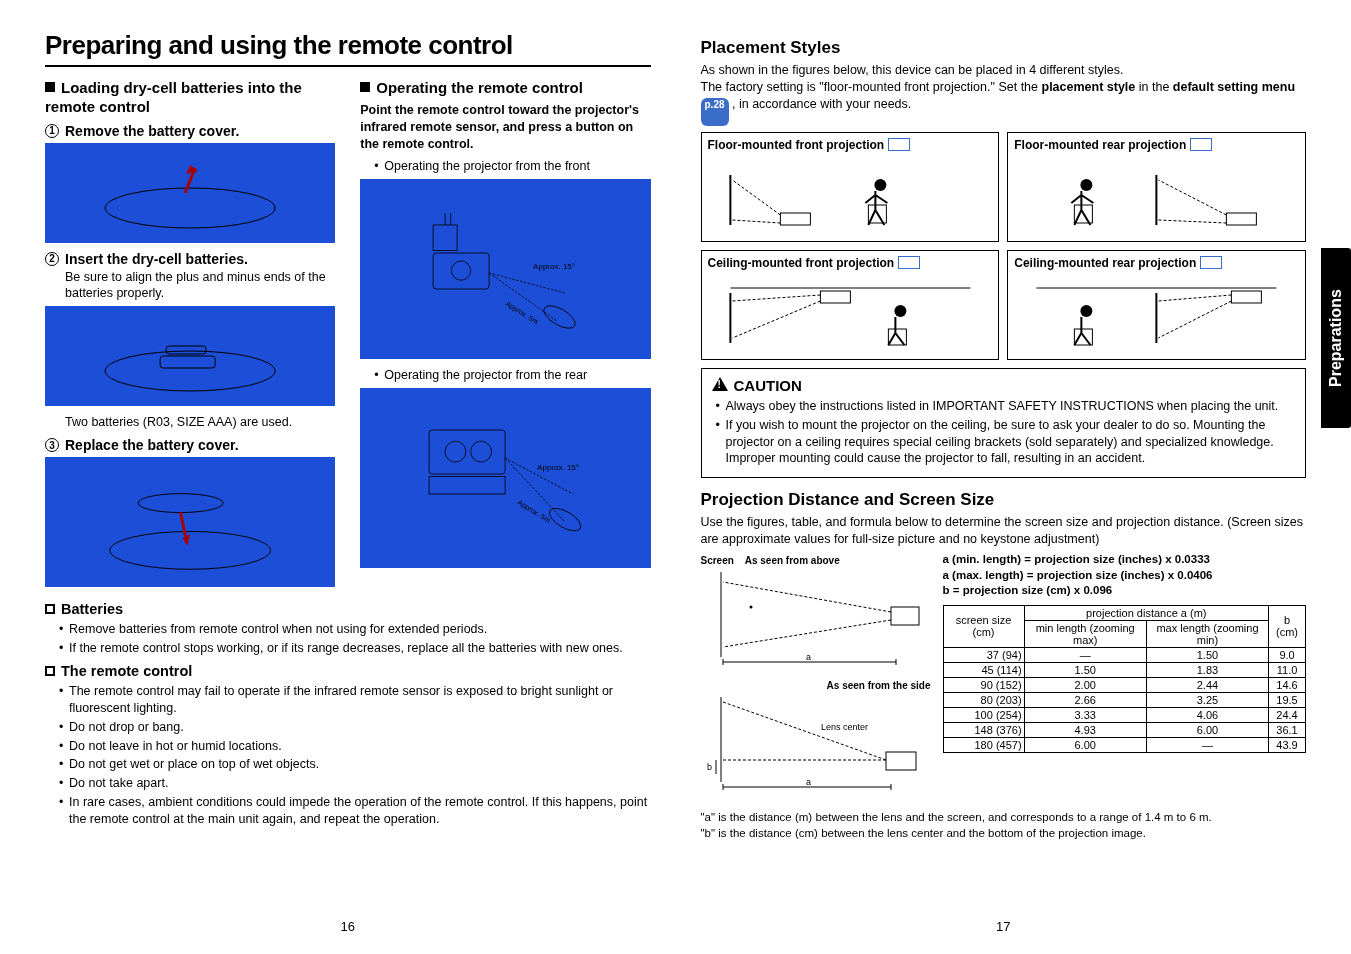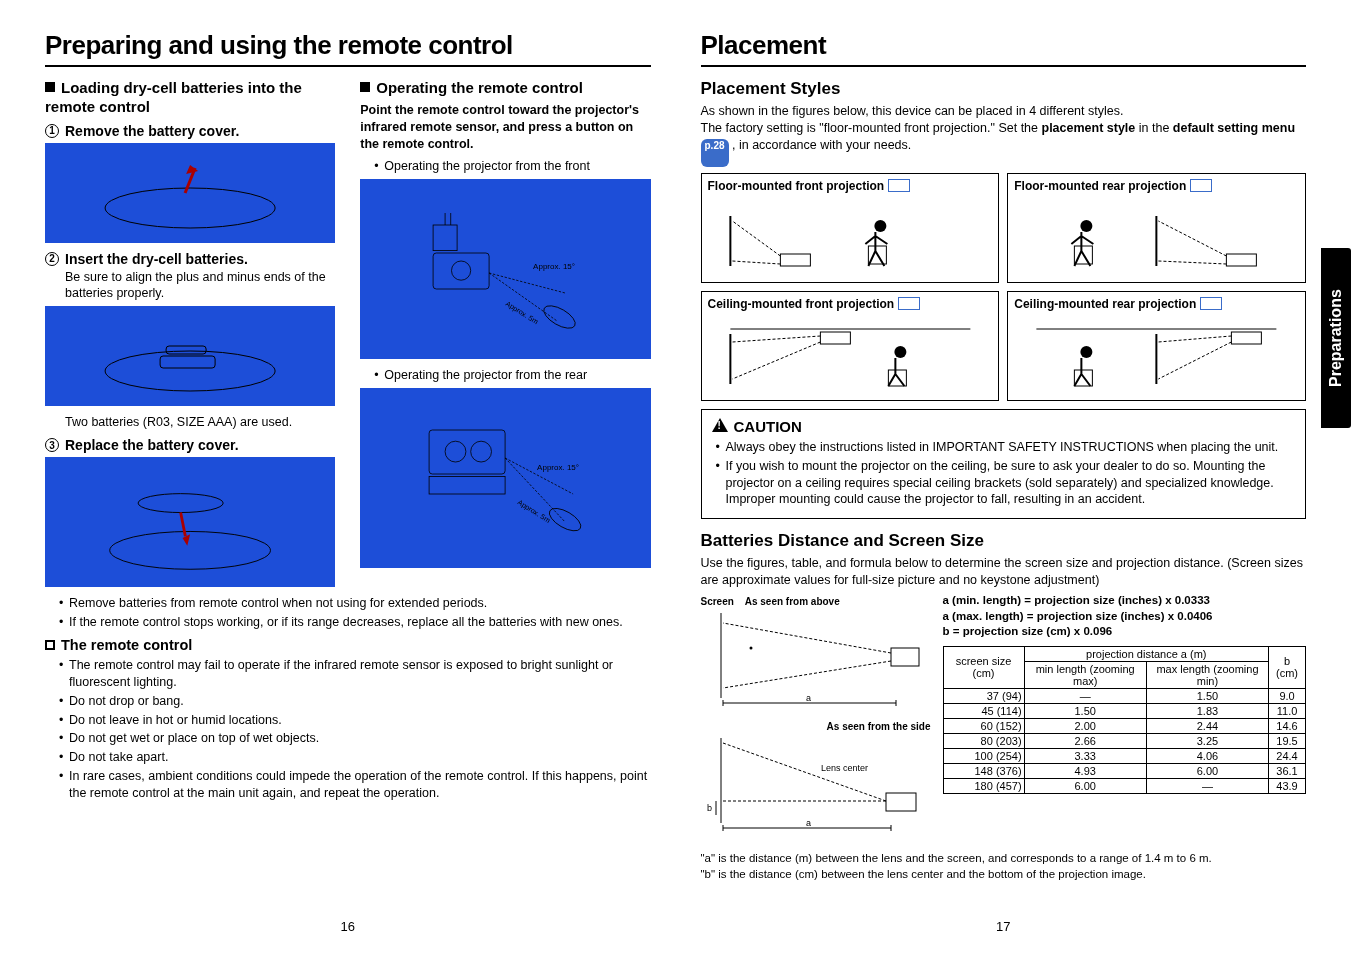--- a/index.html
+++ b/index.html
@@ -151,41 +151,41 @@
             <path d="M110 65 L185 145" stroke="#000" stroke-dasharray="3 2"></path>
             <path d="M110 65 L195 110" stroke="#000" stroke-dasharray="3 2"></path>
             <ellipse cx="185" cy="142" rx="22" ry="10" fill="none" stroke="#000" transform="rotate(30 185 142)"></ellipse>
             <text x="150" y="80" font-size="10">Approx. 15°</text>
             <text x="125" y="122" font-size="9" transform="rotate(32 125 122)">Approx. 5m</text>
           </svg>
         </div>
       </div>
     </div>
 
+    <div class="subhead-sm"><span class="sq-outline"></span><span>Batteries</span></div>
     <ul class="bullets">
       <li>Remove batteries from remote control when not using for extended periods.</li>
       <li>If the remote control stops working, or if its range decreases, replace all the batteries with new ones.</li>
     </ul>
 
     <div class="subhead-sm"><span class="sq-outline"></span><span>The remote control</span></div>
     <ul class="bullets">
       <li>The remote control may fail to operate if the infrared remote sensor is exposed to bright sunlight or fluorescent lighting.</li>
       <li>Do not drop or bang.</li>
       <li>Do not leave in hot or humid locations.</li>
       <li>Do not get wet or place on top of wet objects.</li>
       <li>Do not take apart.</li>
       <li>In rare cases, ambient conditions could impede the operation of the remote control. If this happens, point the remote control at the main unit again, and repeat the operation.</li>
     </ul>
 
     <div class="pagenum">16</div>
   </div>
 
   <div class="page">
     <div class="side-tab">Preparations</div>
-    <div class="page-title">Placement</div>
 
     <div class="section-head">Placement Styles</div>
     <div class="body-text">As shown in the figures below, this device can be placed in 4 different styles.</div>
     <div class="body-text">
       <span>The factory setting is "floor-mounted front projection." Set the </span><b>placement style</b><span> in the </span><b>default setting menu </b><span class="pgref">p.28</span><span> , in accordance with your needs.</span>
     </div>
 
     <div class="place-grid">
       <div class="place-box">
         <span class="ptitle">Floor-mounted front projection</span><span class="picon"></span>
@@ -236,21 +236,21 @@
     </div>
 
     <div class="caution-box">
       <div class="caution-title"><span class="warn-icon"></span><span>CAUTION</span></div>
       <ul class="bullets" style="margin-left:4px; margin-top:4px">
         <li>Always obey the instructions listed in IMPORTANT SAFETY INSTRUCTIONS when placing the unit.</li>
         <li>If you wish to mount the projector on the ceiling, be sure to ask your dealer to do so. Mounting the projector on a ceiling requires special ceiling brackets (sold separately) and specialized knowledge. Improper mounting could cause the projector to fall, resulting in an accident.</li>
       </ul>
     </div>
 
-    <div class="section-head" style="margin-top:12px">Batteries Distance and Screen Size</div>
+    <div class="section-head" style="margin-top:12px">Projection Distance and Screen Size</div>
     <div class="body-text">Use the figures, table, and formula below to determine the screen size and projection distance. (Screen sizes are approximate values for full-size picture and no keystone adjustment)</div>
 
     <div class="proj-wrap">
       <div class="proj-diag">
         <div><span class="diag-label">Screen</span>&nbsp;&nbsp;&nbsp;<b class="diag-label">As seen from above</b></div>
         <div class="diag-box">
           <svg viewBox="0 0 230 100" width="100%" height="100%">
             <line x1="20" y1="5" x2="20" y2="90" stroke="#000"></line>
             <rect x="190" y="40" width="28" height="18" fill="none" stroke="#000"></rect>
             <path d="M190 45 L22 15 M190 53 L22 80" stroke="#000" stroke-dasharray="3 2"></path>
@@ -302,21 +302,21 @@
                 <td>1.50</td>
                 <td>9.0</td>
               </tr>
               <tr>
                 <td style="text-align:right;padding-right:2px">45 (114)</td>
                 <td>1.50</td>
                 <td>1.83</td>
                 <td>11.0</td>
               </tr>
               <tr>
-                <td style="text-align:right;padding-right:2px">60 (152)</td>
+                <td style="text-align:right;padding-right:2px">90 (152)</td>
                 <td>2.00</td>
                 <td>2.44</td>
                 <td>14.6</td>
               </tr>
               <tr>
                 <td style="text-align:right;padding-right:2px">80 (203)</td>
                 <td>2.66</td>
                 <td>3.25</td>
                 <td>19.5</td>
               </tr>

